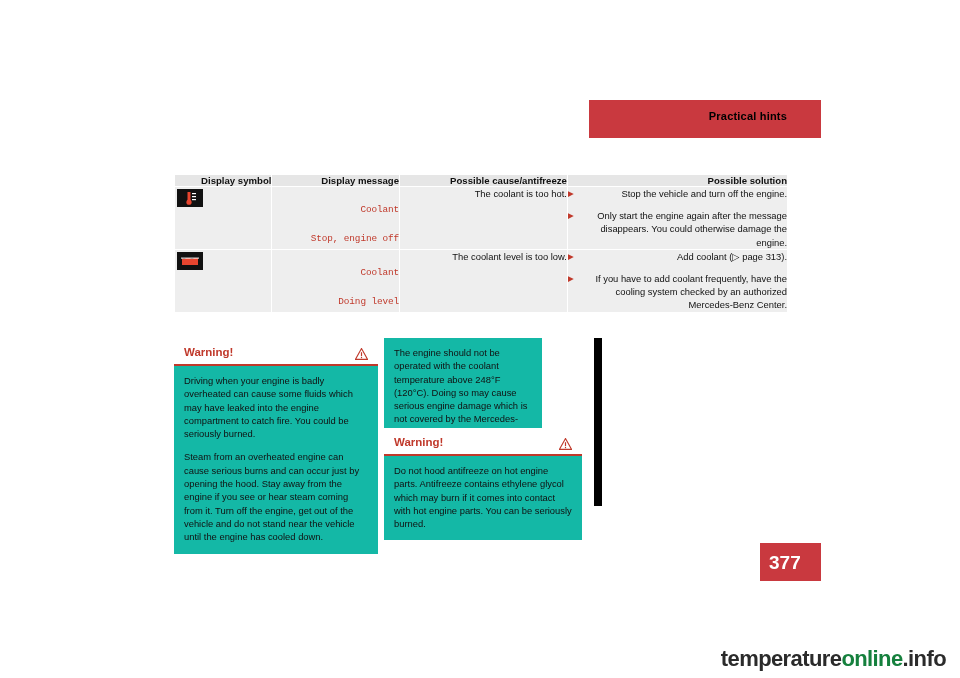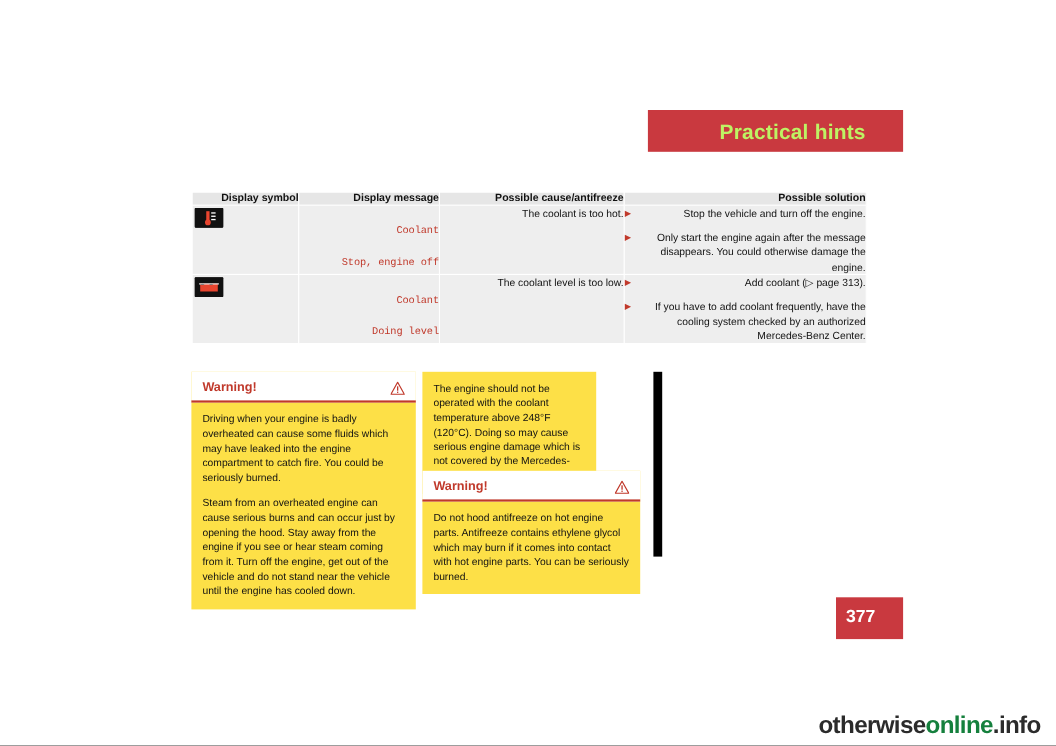--- a/index.html
+++ b/index.html
@@ -28,41 +28,41 @@
     left: 589px;
     top: 100px;
     width: 232px;
     height: 38px;
     background: #c9393f;
   }
   .header-tab-label {
     position: absolute;
     right: 34px;
     top: 10px;
-    color: #bef264;
-    font-size: 19px;
+    color: #000000;
+    font-size: 11px;
     font-weight: bold;
     letter-spacing: 0.2px;
   }
 
   
   .page-tab {
     position: absolute;
     left: 760px;
     top: 543px;
     width: 61px;
     height: 38px;
     background: #c9393f;
   }
   .page-tab-label {
     position: absolute;
     left: 9px;
     top: 9px;
     color: #ffffff;
-    font-size: 16px;
+    font-size: 19px;
     font-weight: bold;
   }
 
   
   .table {
     position: absolute;
     left: 174px;
     top: 174px;
     width: 614px;
     border-collapse: collapse;
@@ -131,21 +131,21 @@
     border-radius: 1px;
   }
   .sym-inner-thermo {
     position: absolute;
     left: 0; top: 0; right: 0; bottom: 0;
   }
 
   
   .box {
     position: absolute;
-    background: #fde047;
+    background: #14b8a6;
   }
   .box-warn-head {
     background: #ffffff;
     border-bottom: 2px solid #c0392b;
     padding: 8px 10px 6px 10px;
     display: flex;
     align-items: flex-start;
     justify-content: space-between;
   }
   .warn-title {
@@ -321,14 +321,14 @@
 
   <div class="side-strip"></div>
 
   <div class="page-tab">
     <div class="page-tab-label">377</div>
   </div>
 
 </div>
 
 <div class="watermark">
-  <span class="wm-dark">otherwise</span><span class="wm-red">online</span><span class="wm-dark">.info</span>
+  <span class="wm-dark">temperature</span><span class="wm-red">online</span><span class="wm-dark">.info</span>
 </div>
 
 </body></html>

